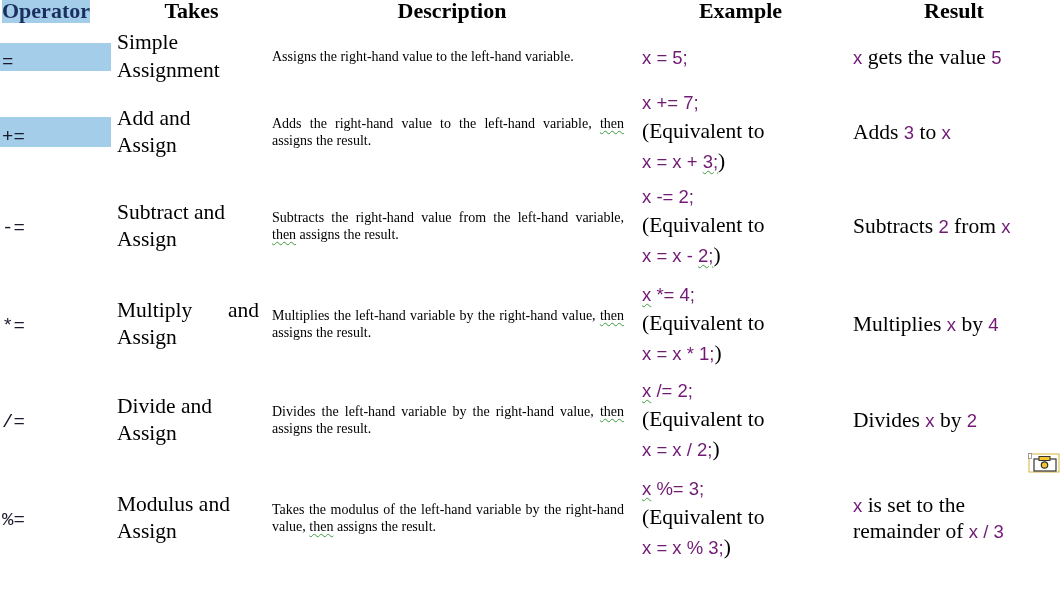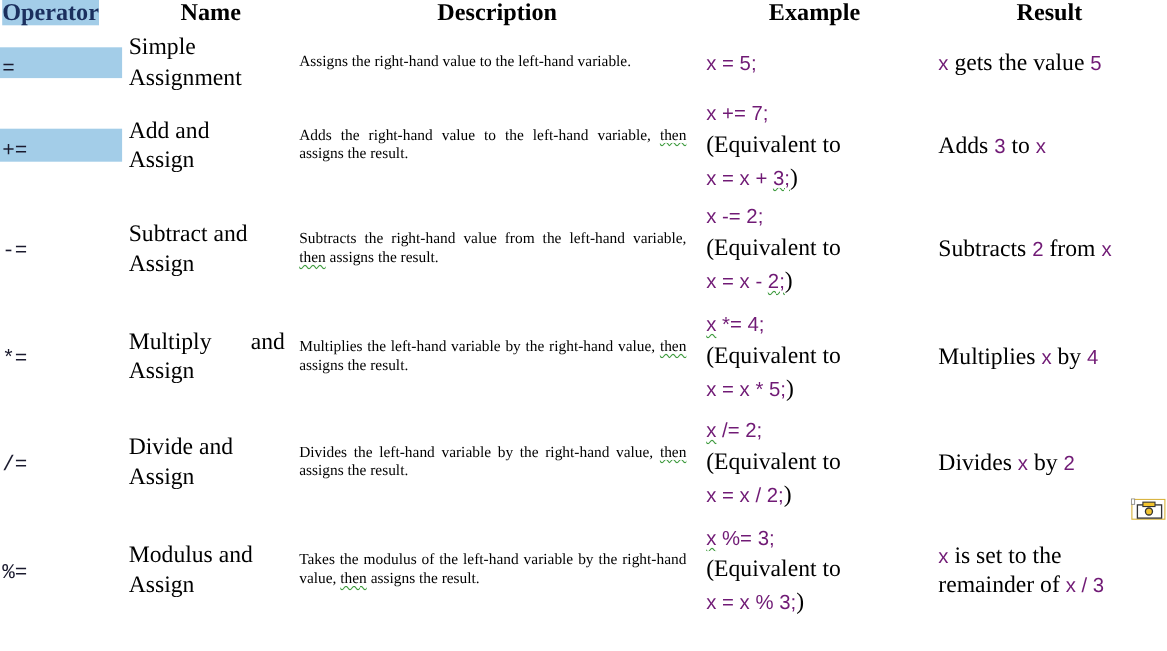--- a/index.html
+++ b/index.html
@@ -177,21 +177,21 @@
     <colgroup>
       <col class="c-operator">
         <col class="c-name">
         <col class="c-desc">
         <col class="c-example">
         <col class="c-result">
     </colgroup>
     <thead>
       <tr>
         <th class="operator-head"><span class="hl">Operator</span></th>
-        <th>Name</th>
+        <th>Takes</th>
         <th>Description</th>
         <th>Example</th>
         <th>Result</th>
       </tr>
     </thead>
     <tbody>
 
       <tr class="row-r1">
         <td class="op-cell">
           <span class="hl-band h1"><span class="op-sym">=</span></span>
@@ -257,21 +257,21 @@
         </td>
         <td class="name-cell">
           <div class="name-line-just">Multiply and</div>
           <div>Assign</div>
         </td>
         <td class="desc-cell justify">
           <span>Multiplies the left-hand variable by the right-hand value, </span><span class="squiggle">then</span><span> assigns the result.</span>
         </td>
         <td class="ex-cell">
           <div><span class="mono squiggle">x</span><span class="mono"> *= 4;</span></div>
-          <div><span class="serif">(Equivalent to </span><span class="mono">x = x * 5;</span><span class="serif">)</span></div>
+          <div><span class="serif">(Equivalent to </span><span class="mono">x = x * 1;</span><span class="serif">)</span></div>
         </td>
         <td class="res-cell">
           <span class="serif">Multiplies </span><span class="mono">x</span><span class="serif"> by </span><span class="mono">4</span>
         </td>
       </tr>
 
       <tr class="row-r5">
         <td class="op-cell">
           <span class="op-sym">/=</span>
         </td>

